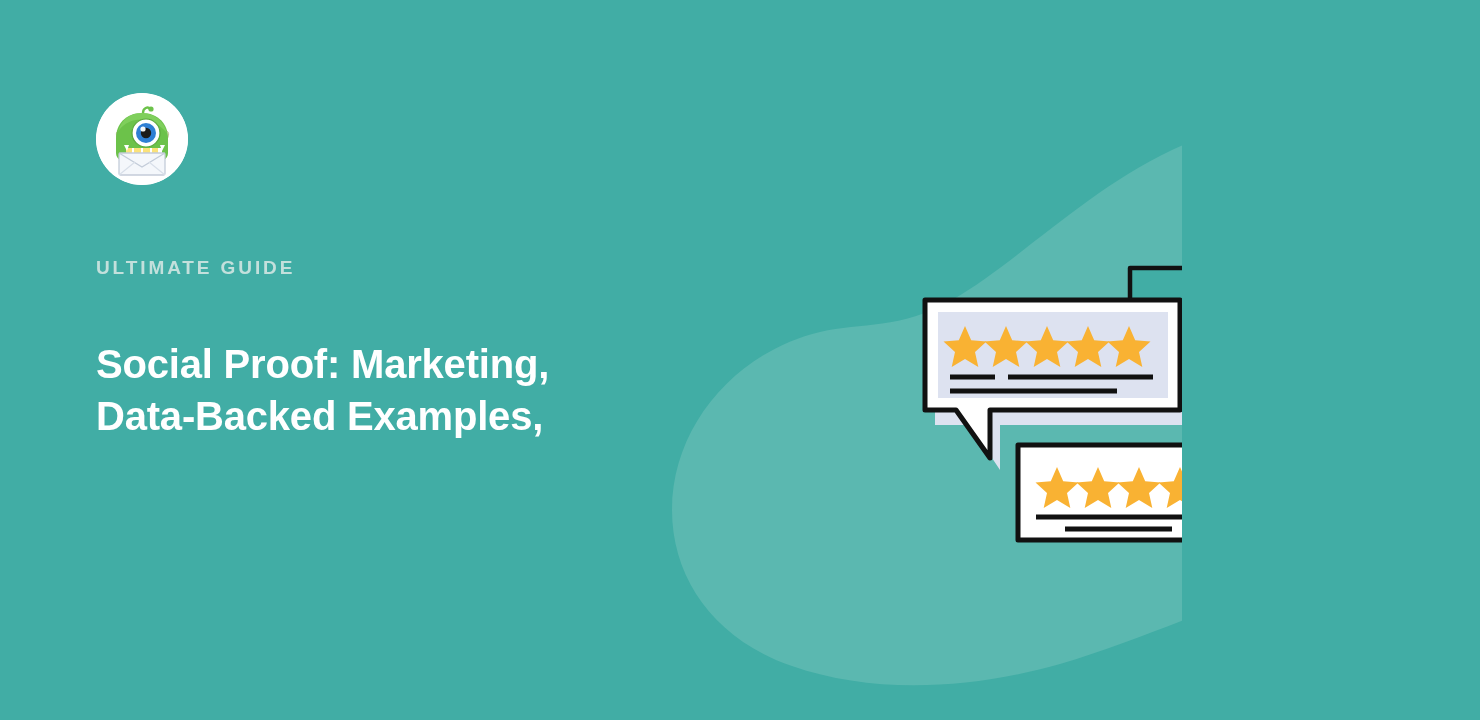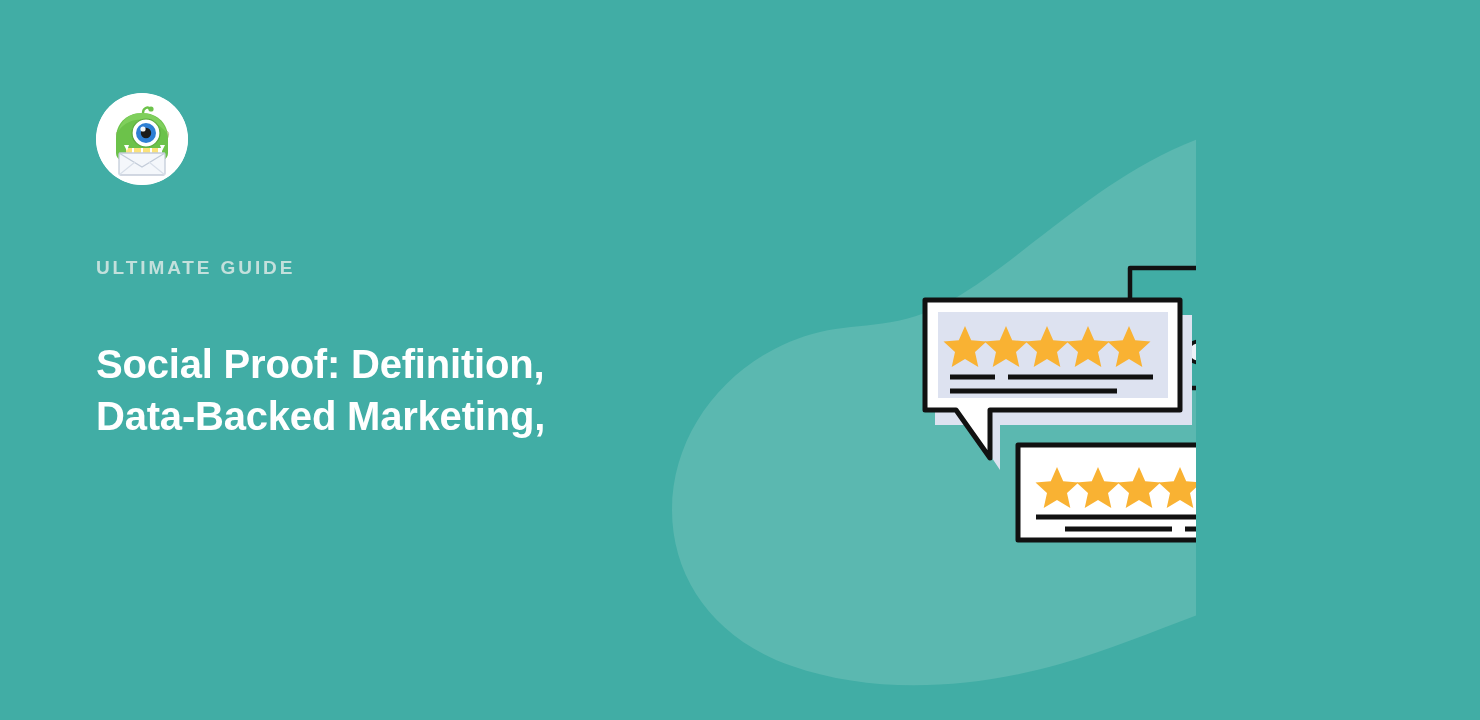--- a/index.html
+++ b/index.html
@@ -12,21 +12,20 @@
     overflow: hidden;
     font-family: "Liberation Sans", sans-serif;
     background: #41ada5;
   }
   #banner {
     position: relative;
     width: 1182px;
     height: 720px;
     background: #41ada5;
     overflow: hidden;
-    padding-left: 14px;
   }
   
   #bg-blob {
     position: absolute;
     left: 0;
     top: 0;
     width: 1480px;
     height: 720px;
     pointer-events: none;
   }
@@ -144,22 +143,22 @@
         <rect x="23" y="60" width="46" height="22" rx="1.5" fill="#f4f7fb" stroke="#c3ccd9" stroke-width="1.3"></rect>
         <path d="M23 60 L 46 74 L 69 60" fill="none" stroke="#c3ccd9" stroke-width="1.3"></path>
         <path d="M23 82 L 39 69" fill="none" stroke="#d7dee8" stroke-width="1.1"></path>
         <path d="M69 82 L 53 69" fill="none" stroke="#d7dee8" stroke-width="1.1"></path>
       </svg>
     </div>
 
     <div id="eyebrow">ULTIMATE GUIDE</div>
 
     <h1 id="headline">
-      <span class="hl-line">Social Proof: Definition,</span>
-      <span class="hl-line">Data-Backed Marketing,</span>
+      <span class="hl-line">Social Proof: Marketing,</span>
+      <span class="hl-line">Data-Backed Examples,</span>
     </h1>
   </div>
 
   <div id="illustration">
     <svg width="680" height="620" viewBox="0 0 680 620" aria-hidden="true">
 
       <g>
         <path d="M330 168 L 430 168 L 430 288 L 330 288 Z" fill="#41ada5" stroke="#111111" stroke-width="4.5" stroke-linejoin="round"></path>
         <circle cx="398" cy="252" r="10.5" fill="#eef1f8" stroke="#111111" stroke-width="4"></circle>
       </g>

